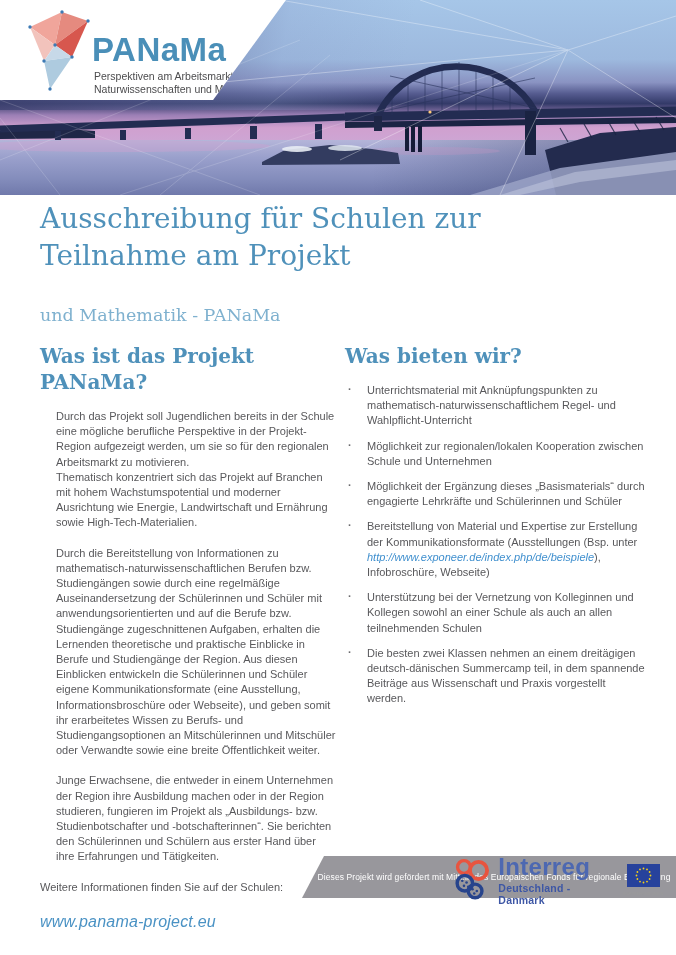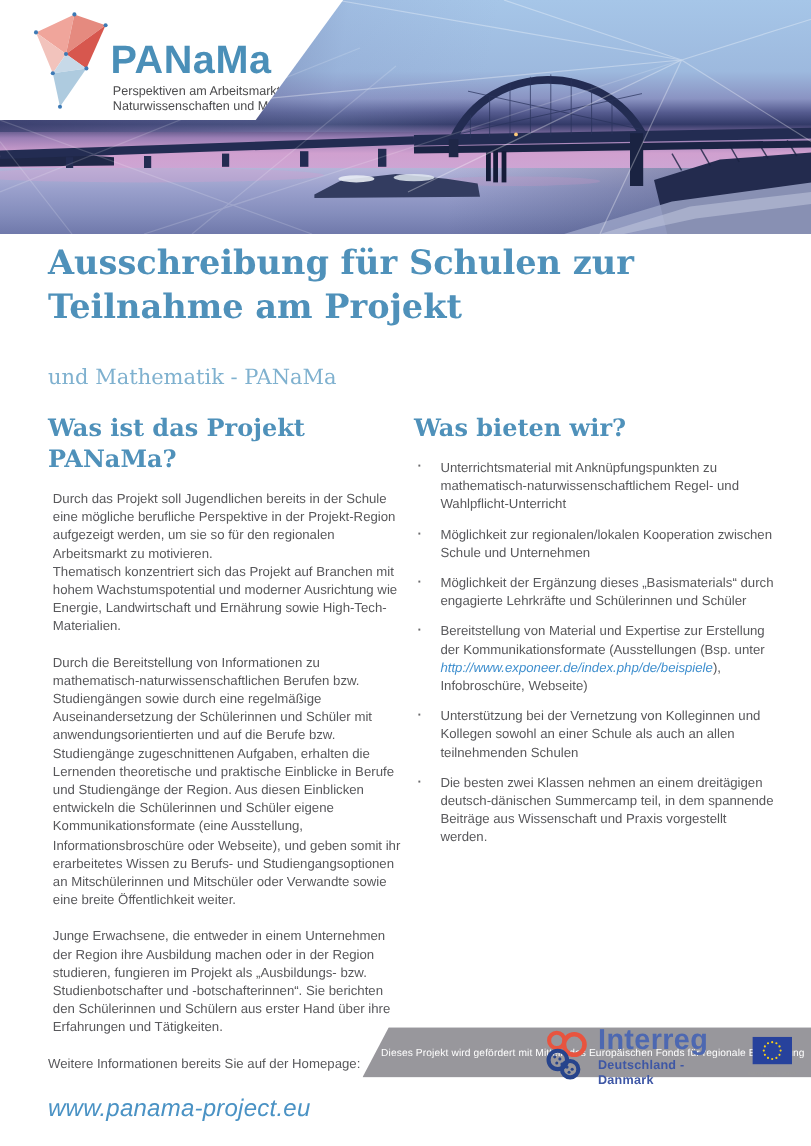--- a/index.html
+++ b/index.html
@@ -20,34 +20,34 @@
 
   
   .logo-plate{position:absolute;left:0;top:0;width:286px;height:100px;background:#ffffff;
     clip-path:polygon(0 0,100% 0,74.5% 100%,0 100%);}
   .logo-mark{position:absolute;left:22px;top:9px;}
   .brand{position:absolute;left:92px;top:31px;font-size:33px;font-weight:700;color:#4a8fb8;letter-spacing:.5px;}
   .tagline{position:absolute;left:94px;top:70px;font-size:10.5px;line-height:12.5px;color:#4c4c4e;}
 
   
   .title{position:absolute;left:40px;top:200px;margin:0;
-    font-family:"DejaVu Serif","Liberation Serif",serif;font-size:28px;line-height:37px;font-weight:700;color:#4f91ba;}
+    font-family:"DejaVu Serif","Liberation Serif",serif;font-size:28px;line-height:37px;font-weight:400;color:#4f91ba;}
   .subtitle{position:absolute;left:40px;top:281px;margin:0;
     font-family:"DejaVu Serif","Liberation Serif",serif;font-size:17.5px;line-height:23px;font-weight:400;color:#7fb1cf;}
 
   
   .col{position:absolute;top:343px;}
   .col-left{left:40px;width:296px;}
   .col-right{left:345px;width:302px;}
   .col h3{margin:0 0 14px 0;font-family:"DejaVu Serif","Liberation Serif",serif;
     font-size:20px;line-height:26px;font-weight:700;color:#4f91ba;}
   .bodytext{font-size:11px;line-height:15.2px;color:#58585b;}
-  .bodytext p{margin:0 0 15px 4px;white-space:pre-line;}
+  .bodytext p{margin:0 0 15px 16px;white-space:pre-line;}
   .homepage-label{margin:4px 0 18px 0;}
-  .homepage-url{display:block;font-size:20px;font-style:italic;font-weight:500;
+  .homepage-url{display:block;font-size:16px;font-style:italic;font-weight:500;
     color:#4a92c4;text-decoration:none;letter-spacing:.2px;}
   ul.benefits{list-style:none;margin:4px 0 0 0;padding:0;}
   ul.benefits li{position:relative;padding-left:22px;margin-bottom:10px;}
   ul.benefits li::before{content:"·";position:absolute;left:3px;top:-1px;color:#6a6a6d;font-weight:700;}
   .inline-link{font-style:italic;color:#3f8fce;text-decoration:none;}
 
   
   .funding-bar{position:absolute;left:302px;top:856px;width:374px;height:42px;background:#98979c;
     clip-path:polygon(22px 0,100% 0,100% 100%,0 100%);
     display:flex;align-items:center;justify-content:center;padding-left:10px;box-sizing:border-box;}
@@ -185,21 +185,21 @@
   </h2>
 
   <section class="col col-left">
     <h3>Was ist das Projekt PANaMa?</h3>
     <div class="bodytext" id="about-paragraphs">
         <p>Durch das Projekt soll Jugendlichen bereits in der Schule eine mögliche berufliche Perspektive in der Projekt-Region aufgezeigt werden, um sie so für den regionalen Arbeitsmarkt zu motivieren.
 Thematisch konzentriert sich das Projekt auf Branchen mit hohem Wachstumspotential und moderner Ausrichtung wie Energie, Landwirtschaft und Ernährung sowie High-Tech-Materialien.</p>
         <p>Durch die Bereitstellung von Informationen zu mathematisch-naturwissenschaftlichen Berufen bzw. Studiengängen sowie durch eine regelmäßige Auseinandersetzung der Schülerinnen und Schüler mit anwendungsorientierten und auf die Berufe bzw. Studiengänge zugeschnittenen Aufgaben, erhalten die Lernenden theoretische und praktische Einblicke in Berufe und Studiengänge der Region. Aus diesen Einblicken entwickeln die Schülerinnen und Schüler eigene Kommunikationsformate (eine Ausstellung, Informationsbroschüre oder Webseite), und geben somit ihr erarbeitetes Wissen zu Berufs- und Studiengangsoptionen an Mitschülerinnen und Mitschüler oder Verwandte sowie eine breite Öffentlichkeit weiter.</p>
         <p>Junge Erwachsene, die entweder in einem Unternehmen der Region ihre Ausbildung machen oder in der Region studieren, fungieren im Projekt als „Ausbildungs- bzw. Studienbotschafter und -botschafterinnen“. Sie berichten den Schülerinnen und Schülern aus erster Hand über ihre Erfahrungen und Tätigkeiten.</p>
       </div>
-    <div class="bodytext homepage-label">Weitere Informationen bereits Sie auf der Homepage:</div>
+    <div class="bodytext homepage-label">Weitere Informationen finden Sie auf der Schulen:</div>
     <a class="homepage-url" href="#">www.panama-project.eu</a>
   </section>
 
   <section class="col col-right">
     <h3>Was bieten wir?</h3>
     <ul class="benefits bodytext" id="benefits-list">
         <li>Unterrichtsmaterial mit Anknüpfungspunkten zu mathematisch-naturwissenschaftlichem Regel- und Wahlpflicht-Unterricht</li>
         <li>Möglichkeit zur regionalen/lokalen Kooperation zwischen Schule und Unternehmen</li>
         <li>Möglichkeit der Ergänzung dieses „Basismaterials“ durch engagierte Lehrkräfte und Schülerinnen und Schüler</li>
         <li>Bereitstellung von Material und Expertise zur Erstellung der Kommunikationsformate (Ausstellungen (Bsp. unter <a class="inline-link" href="#">http://www.exponeer.de/index.php/de/beispiele</a>), Infobroschüre, Webseite)</li>

